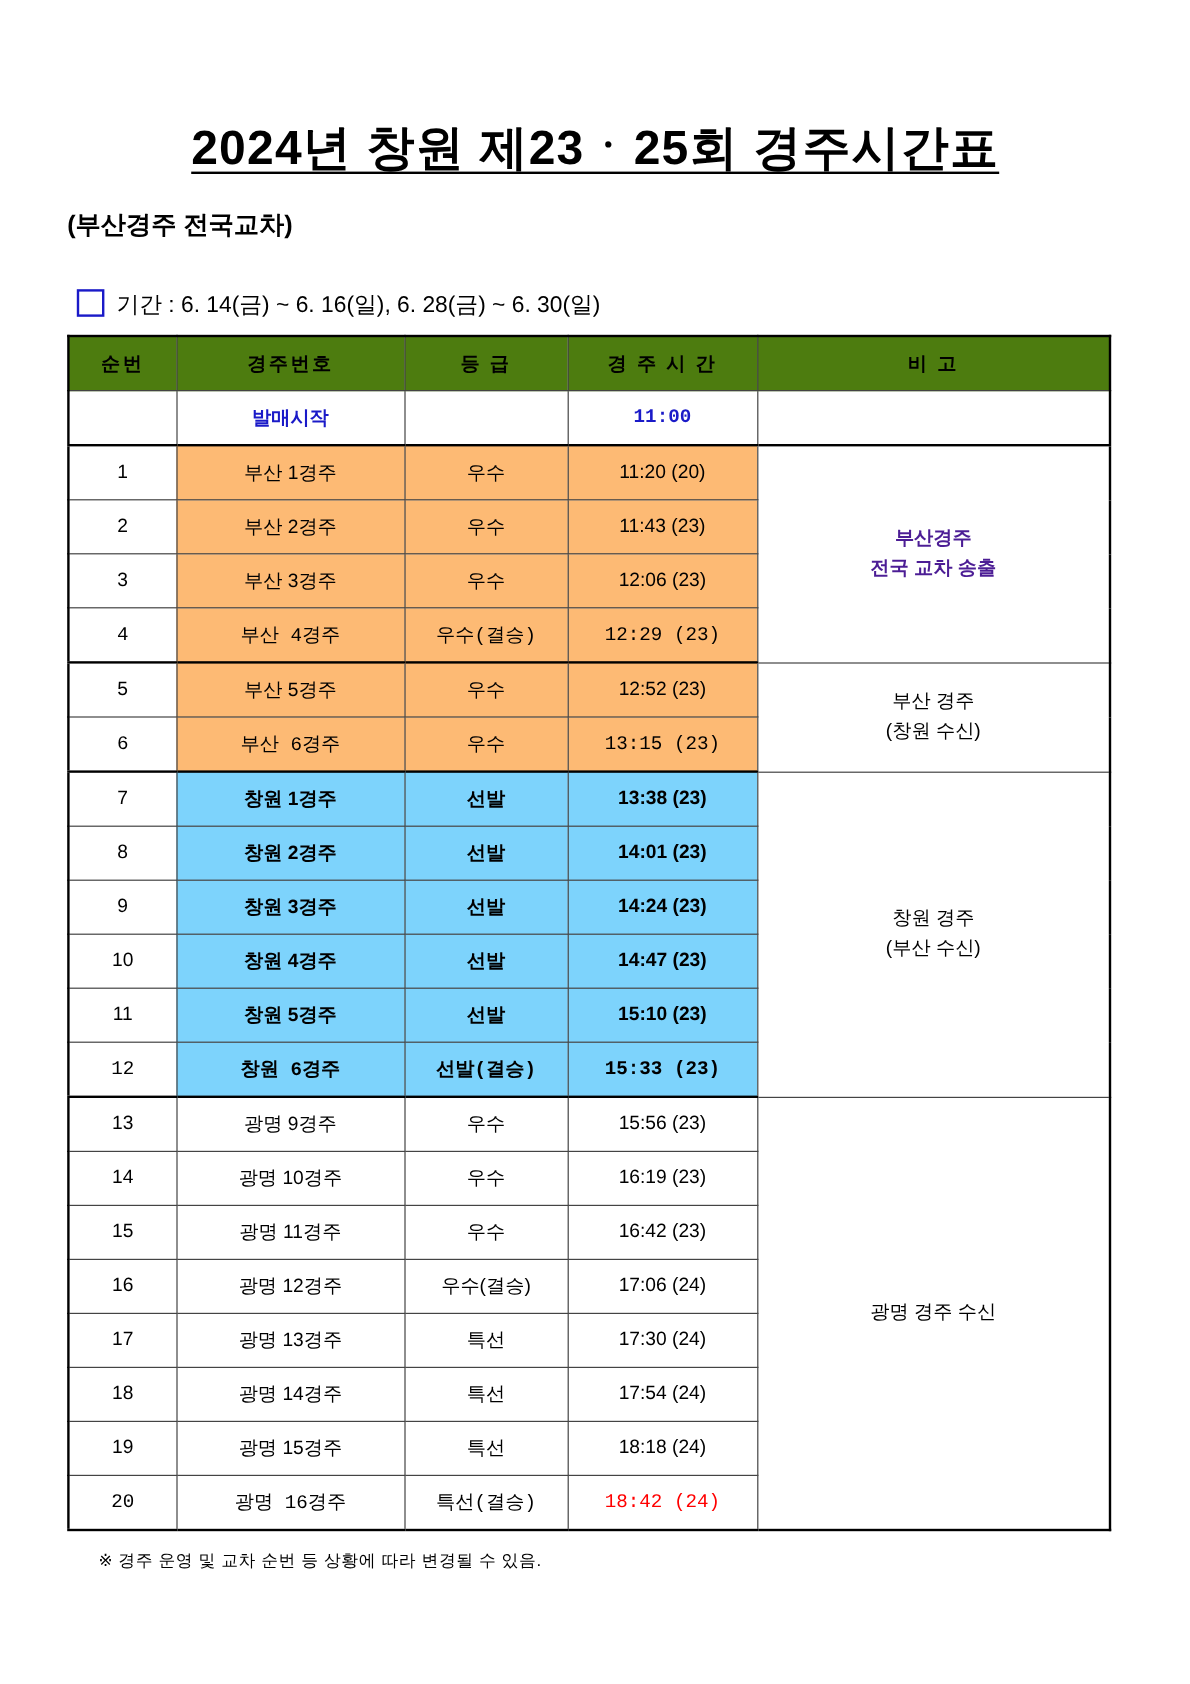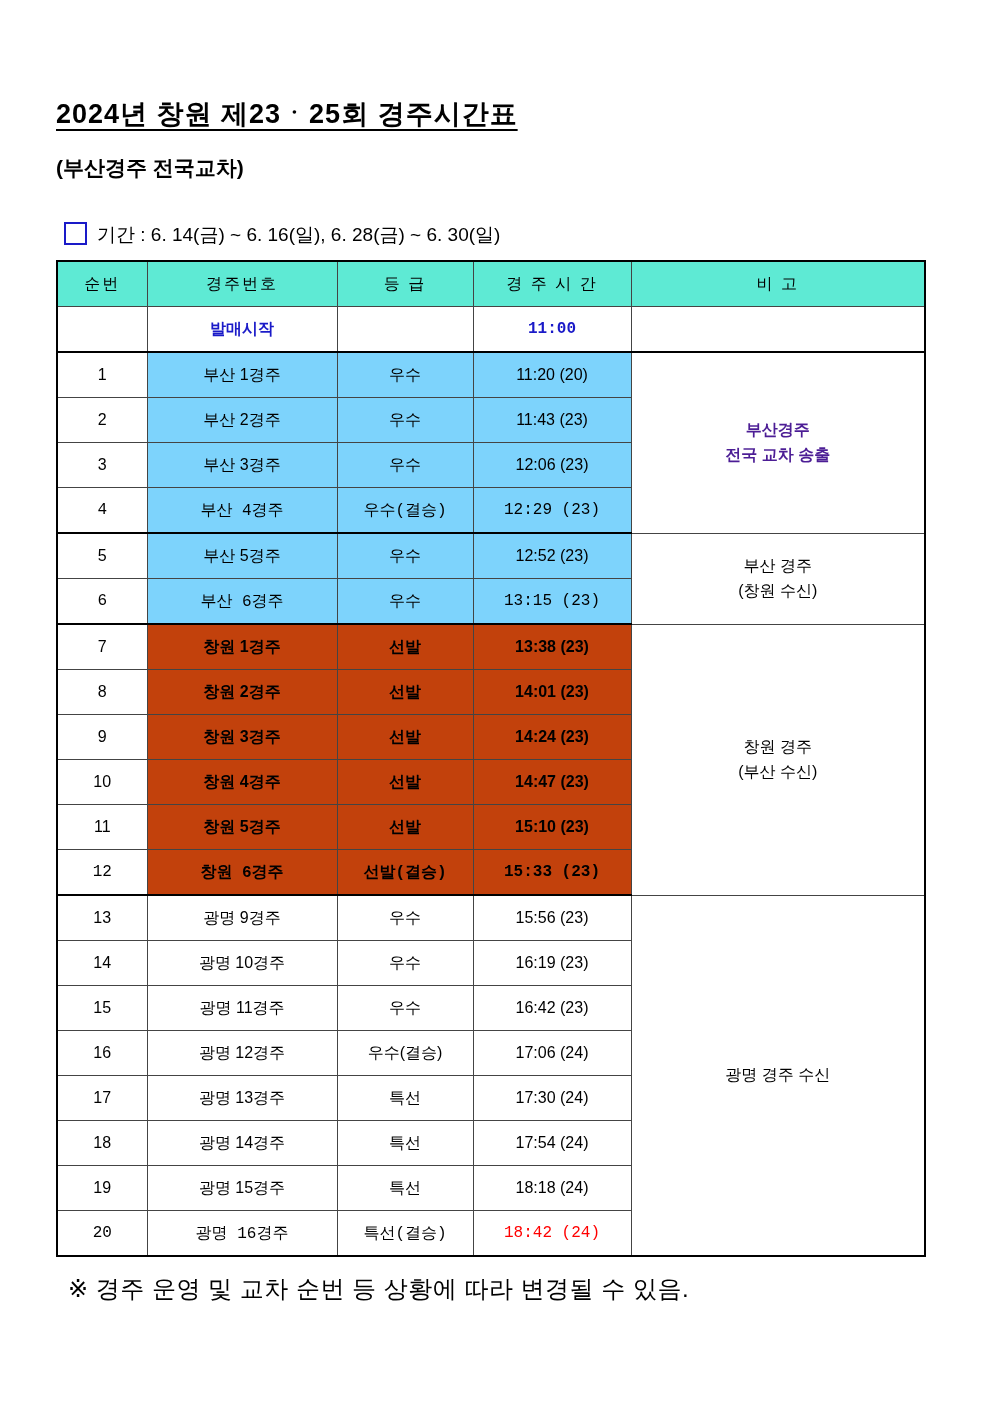--- a/index.html
+++ b/index.html
@@ -16,22 +16,22 @@
     overflow: hidden;
   }
   .page {
     width: 992px;
     height: 1403px;
     box-sizing: border-box;
     padding: 0 56px;
     position: relative;
   }
   .title {
-    text-align: left;
-    font-size: 27px;
+    text-align: center;
+    font-size: 40px;
     font-weight: bold;
     letter-spacing: 1px;
     margin-top: 96px;
     text-decoration: underline;
     text-underline-offset: 6px;
     text-decoration-thickness: 2px;
   }
   .subtitle {
     font-size: 21px;
     font-weight: bold;
@@ -70,39 +70,39 @@
 
   table.sched th, table.sched td {
     border: 1px solid #444;
     text-align: center;
     font-size: 16px;
     height: 44px;
     padding: 0 2px;
     vertical-align: middle;
   }
   thead th {
-    background: #5eead4;
+    background: #4d7c0f;
     font-size: 17px;
-    font-weight: normal;
+    font-weight: bold;
     letter-spacing: 2px;
     height: 46px;
   }
   
   table.sched {
     border: 2px solid #000;
   }
   tr.sell td {
     font-weight: bold;
     color: #1a1ac8;
   }
   td.busan {
+    background: #fdba74;
+  }
+  td.changwon {
     background: #7dd3fc;
-  }
-  td.changwon {
-    background: #c2410c;
     font-weight: bold;
   }
   td.time-col {
     border-left: 2px solid #2222cc;
     border-right: 2px solid #2222cc;
   }
   td.red-time {
     color: #ff0000;
   }
   td.note-blue {
@@ -112,22 +112,22 @@
   }
   td.note-plain {
     line-height: 1.55;
   }
   tr.thick-bot td, tr.thick-bot th {
     border-bottom: 2px solid #000;
     font-family: Liberation Mono, monospace;
   }
   .footnote {
     margin-top: 16px;
-    margin-left: 12px;
-    font-size: 24px;
+    margin-left: 26px;
+    font-size: 14px;
     letter-spacing: 0.5px;
   }
 </style>
 </head>
 <body>
 
 <div class="page">
 
   <div class="title">2024년 창원 제23ㆍ25회 경주시간표</div>
   <div class="subtitle">(부산경주 전국교차)</div>

